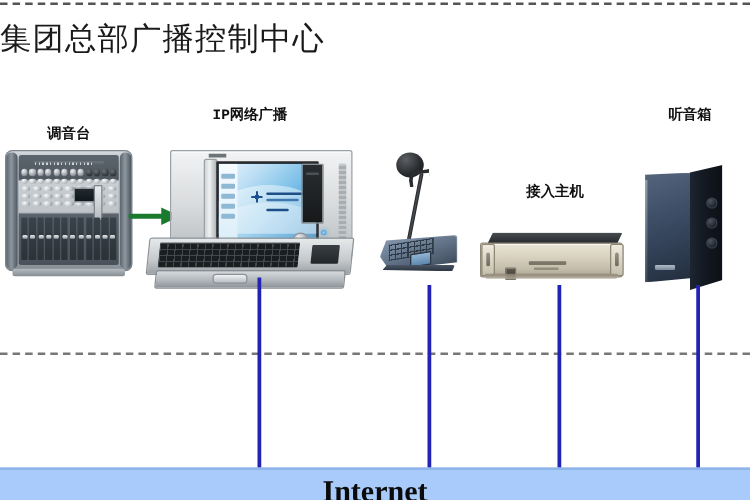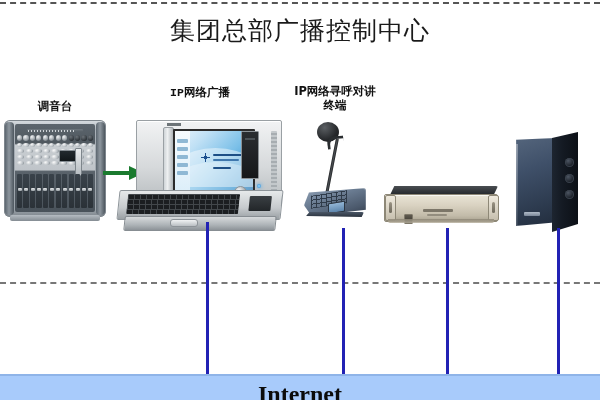--- a/index.html
+++ b/index.html
@@ -7,21 +7,21 @@
        font-family:"Liberation Serif","DejaVu Serif",serif;}
   #stage{position:relative;width:600px;height:400px;background:#ffffff;overflow:hidden;}
 
   
   .dash-line{position:absolute;left:0;width:600px;height:0;
              border-top:2px dashed #555;}
   #dash-top{top:2px;}
   #dash-mid{top:282px;border-top:2px dashed #777;}
 
   
-  #title{position:absolute;left:0;top:14px;width:600px;text-align:center;
+  #title{position:absolute;left:0;top:14px;width:600px;
          font-size:25px;color:#1a1a1a;letter-spacing:1px;
          font-family:"DejaVu Serif","Liberation Serif",serif;}
 
   
   .cap{position:absolute;text-align:center;font-weight:bold;
        font-size:11.5px;line-height:14px;color:#111;
        font-family:"DejaVu Sans","Liberation Sans",sans-serif;}
 
   
   #net-bar{position:absolute;left:0;top:374px;width:600px;height:40px;
@@ -213,29 +213,27 @@
   <div class="dash-line" id="dash-mid"></div>
 
   <div id="title">集团总部广播控制中心</div>
 
   <div class="cap" style="left:10px;top:99px;width:90px;">调音台</div>
 
   <div class="cap" style="left:148px;top:86px;width:104px;font-family:Liberation Mono, monospace;">
     <div>IP网络广播</div>
   </div>
 
-  <div class="cap" style="left:272px;top:84px;width:126px;">
-    <div>IP网络寻呼对讲</div>
-    <div>终端</div>
-  </div>
 
   <div class="cap" style="left:392px;top:146px;width:104px;">
+    <div>接入主机</div>
   </div>
 
   <div class="cap" style="left:510px;top:84px;width:84px;">
+    <div>听音箱</div>
   </div>
 
   <div id="mixer">
     <div class="mx-body">
       <div class="mx-side l"></div>
       <div class="mx-side r"></div>
       <div class="mx-panel">
         <div class="mx-strip"></div>
         <div class="mx-dots"></div>
 

